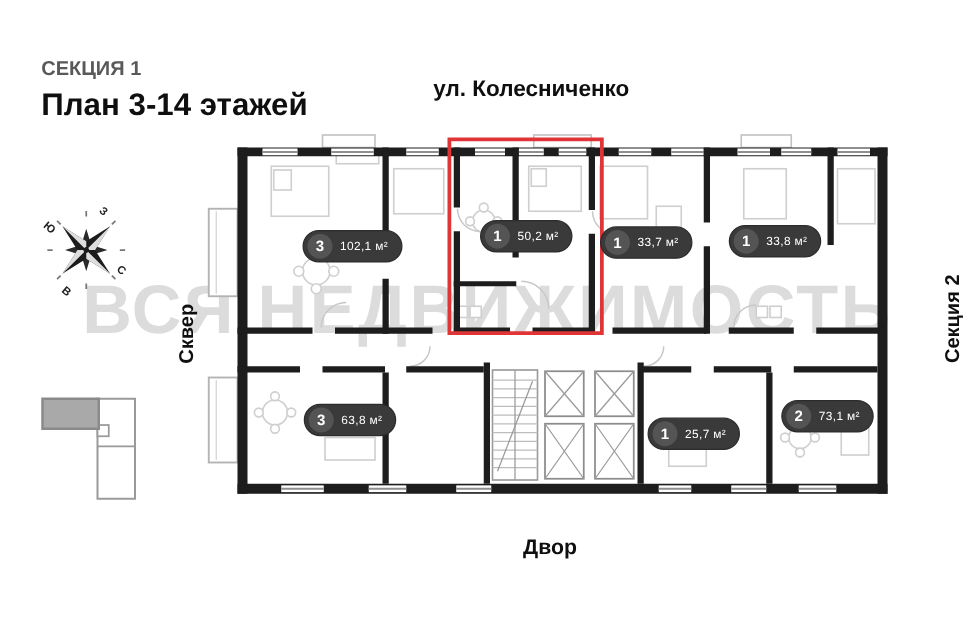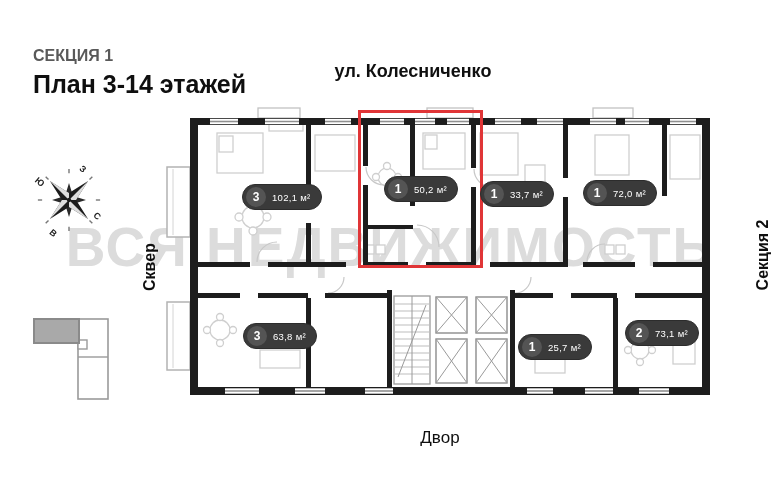--- a/index.html
+++ b/index.html
@@ -4,22 +4,22 @@
 <style>
   html,body{margin:0;padding:0;}
   body{
     width:784px;height:500px;position:relative;overflow:hidden;
     background:#ffffff;font-family:"Liberation Sans", sans-serif;
   }
   .abs{position:absolute;}
   
   .section-title{left:33px;top:47px;font-size:16px;font-weight:bold;color:#595959;z-index:7;}
   .plan-title{left:33px;top:70px;font-size:25px;font-weight:bold;color:#0f0f0f;z-index:7;}
-  .street-label{left:288px;top:61px;width:250px;text-align:center;font-size:18px;font-weight:bold;color:#0f0f0f;z-index:7;}
-  .dvor-label{left:380px;top:428px;width:120px;text-align:center;font-size:17px;font-weight:normal;color:#0f0f0f;z-index:7;}
+  .street-label{left:300px;top:61px;width:250px;text-align:center;font-size:18px;font-weight:bold;color:#0f0f0f;z-index:7;}
+  .dvor-label{left:380px;top:428px;width:120px;text-align:center;font-size:17px;font-weight:bold;color:#0f0f0f;z-index:7;}
   .side-label{font-size:16px;font-weight:bold;color:#0f0f0f;white-space:nowrap;z-index:7;}
   .skver{left:110px;top:258px;transform:rotate(-90deg);transform-origin:center;width:80px;text-align:center;}
   .sekcia2{left:718px;top:246px;transform:rotate(-90deg);transform-origin:center;width:90px;text-align:center;}
   
   .watermark{
     left:55px;top:215px;width:670px;text-align:center;white-space:nowrap;
     font-size:55px;font-weight:bold;letter-spacing:2px;color:#dcdcdc;z-index:1;
   }
   
   .plan-svg{left:165px;top:105px;z-index:2;}
@@ -290,21 +290,21 @@
 <div class="pill p1">
   <span class="num">1</span>
   <span class="area">50,2 м²</span>
 </div>
 <div class="pill p2">
   <span class="num">1</span>
   <span class="area">33,7 м²</span>
 </div>
 <div class="pill p3">
   <span class="num">1</span>
-  <span class="area">72,0 м²</span>
+  <span class="area">33,8 м²</span>
 </div>
 <div class="pill p4">
   <span class="num">3</span>
   <span class="area">63,8 м²</span>
 </div>
 <div class="pill p5">
   <span class="num">1</span>
   <span class="area">25,7 м²</span>
 </div>
 <div class="pill p6">

